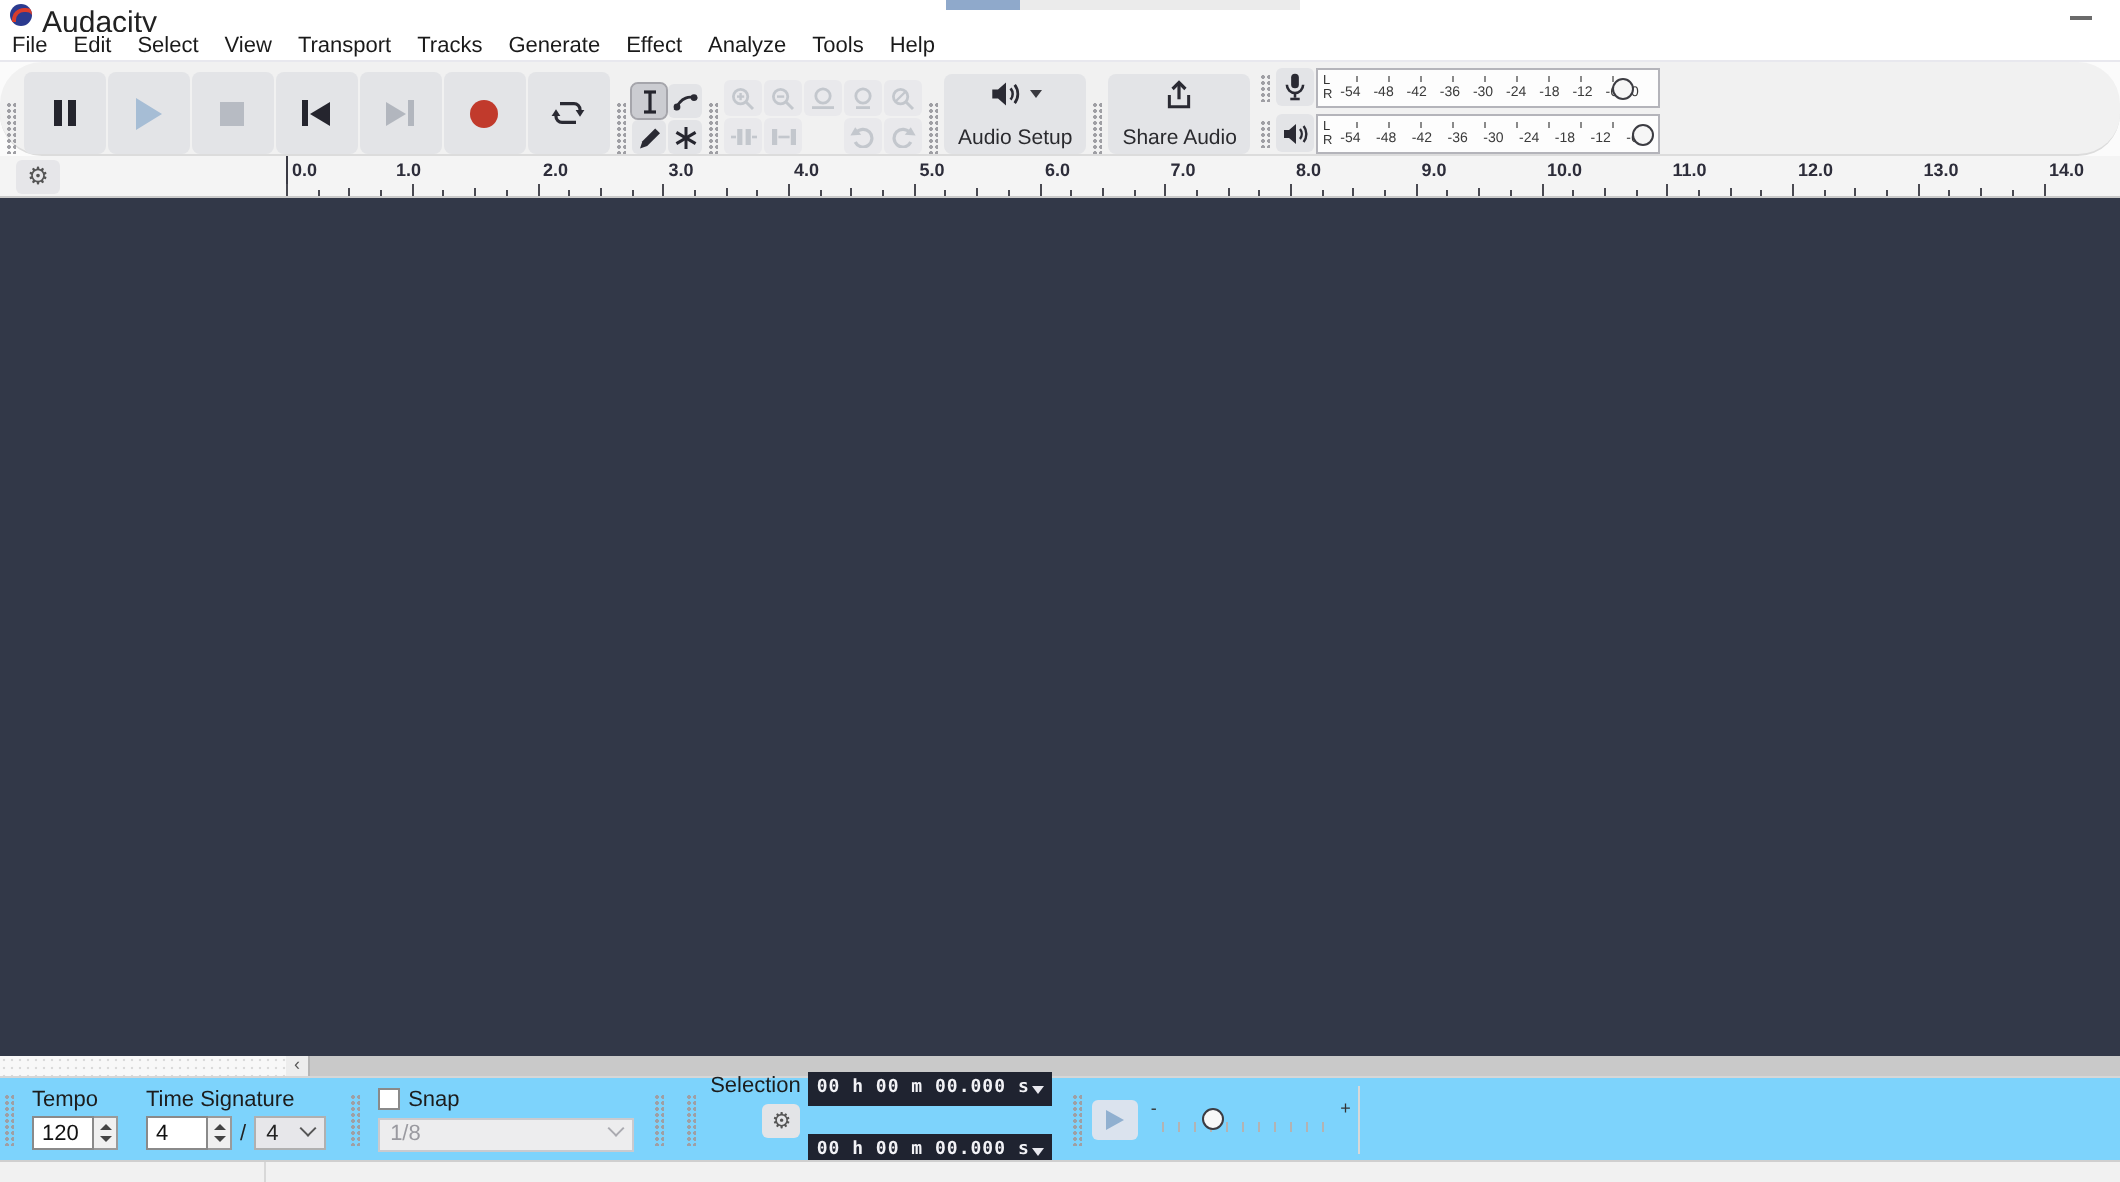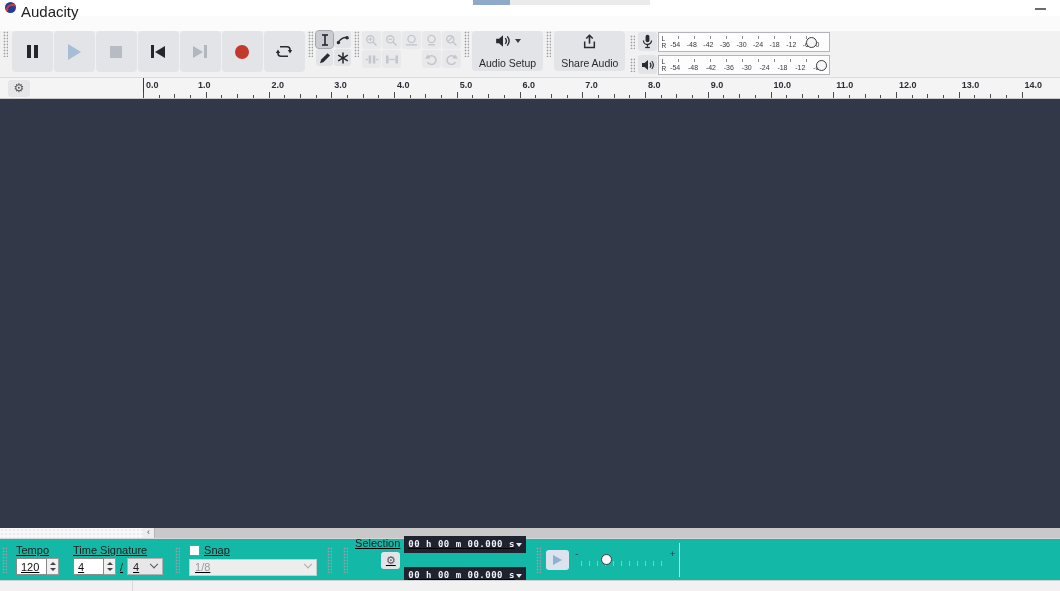--- a/index.html
+++ b/index.html
@@ -19,21 +19,21 @@
   .min-btn { position:absolute; right:14px; top:7px; width:11px; height:3px; }
   .min-btn::before { content:""; position:absolute; left:0; top:1px; width:11px; height:1.5px; background:#6b6b6b; }
 
   
   .menubar { position:absolute; left:0; top:16px; width:100%; height:15px; background:#ffffff;
              display:flex; align-items:center; padding-left:6px; border-bottom:1px solid #e8e8ee; }
   .menubar span { font-size:11px; color:#1a1a1a; margin-right:13px; cursor:default; }
 
   
   .dock-top { position:absolute; left:0; top:31px; width:100%; height:47px; background:#f1f1f1;
-              display:flex; align-items:flex-start; border-bottom:1px solid #dcdcdc; }
+              display:flex; align-items:flex-end; border-bottom:1px solid #dcdcdc;border-radius:21px; }
   .grip { width:5px; height:26px; margin:0 3px;
           background-image:radial-gradient(circle, #9f9fa4 0.8px, transparent 1.1px);
           background-size:3px 3px; }
   .grip-s { height:14px; }
   .tbtn { width:41px; height:41px; background:#e3e4e7; border:none; border-radius:4px; margin:0 0.5px;
           display:flex; align-items:center; justify-content:center; cursor:pointer; }
   .sbtn { width:17px; height:17px; background:#e3e4e7; border:none; border-radius:3px;
           display:flex; align-items:center; justify-content:center; cursor:pointer; padding:0; }
   .sbtn.active { background:#cbccd1; outline:1px solid #a5a5ab; }
   .ebtn { width:19px; height:18px; background:#e9e9ec; border:none; border-radius:3px;
@@ -90,22 +90,22 @@
   
   .hscroll { position:absolute; left:0; top:528px; width:100%; height:10px; background:#f8f8f8; }
   .hs-left { position:absolute; left:0; top:0; width:143px; height:10px;
              background-image:radial-gradient(circle, #dadada 0.6px, transparent 0.8px); background-size:4px 4px; }
   .hs-arrow { position:absolute; left:143px; top:0; width:11px; height:10px; font-size:9px; line-height:9px;
               text-align:center; color:#555; cursor:pointer; background:#ededed; }
   .hs-thumb { position:absolute; left:154px; top:0; right:0; height:10px; background:#c9c9c9;
               border-left:1px solid #b5b5b5; cursor:pointer; }
 
   
-  .dock-bottom { position:absolute; left:0; top:538px; width:100%; height:42px; background:#14b8a6;
-                 border-top:1px solid #d6d6d6; display:flex; align-items:center;text-decoration:underline; }
+  .dock-bottom { position:absolute; left:0; top:538px; width:100%; height:42px; background:#7dd3fc;
+                 border-top:1px solid #d6d6d6; display:flex; align-items:center; }
   .group { display:flex; flex-direction:column; justify-content:center; }
   .glabel { font-size:11px; color:#1c1c1c; margin-bottom:2px; }
   .inrow { display:flex; align-items:center; }
   .numbox { width:31px; height:17px; border:1px solid #8a8a8a; background:#fff; font-size:11px;
             color:#111; display:flex; align-items:center; padding-left:4px; }
   .spin { width:12px; height:17px; border:1px solid #9a9a9a; border-left:none; background:#f0f0f0;
           display:flex; flex-direction:column; }
   .spin span { flex:1; display:flex; align-items:center; justify-content:center; cursor:pointer; }
   .spin .up::before { content:""; border:3px solid transparent; border-bottom:3.5px solid #444; margin-bottom:1px; }
   .spin .dn::before { content:""; border:3px solid transparent; border-top:3.5px solid #444; margin-top:1px; }
@@ -159,20 +159,33 @@
 <div class="window">
 
   <div class="titlebar">
     <span class="app-logo"></span>
     <span class="app-title">Audacity</span>
     <span class="strip-blue"></span>
     <span class="strip-gray"></span>
     <span class="min-btn"></span>
   </div>
 
+  <div class="menubar">
+      <span>File</span>
+      <span>Edit</span>
+      <span>Select</span>
+      <span>View</span>
+      <span>Transport</span>
+      <span>Tracks</span>
+      <span>Generate</span>
+      <span>Effect</span>
+      <span>Analyze</span>
+      <span>Tools</span>
+      <span>Help</span>
+    </div>
 
   <div class="dock-top">
     <span class="grip"></span>
 
     <button class="tbtn">
         <span class="i-pause"></span>
       </button>
     <button class="tbtn">
         <span class="i-play"></span>
       </button>

